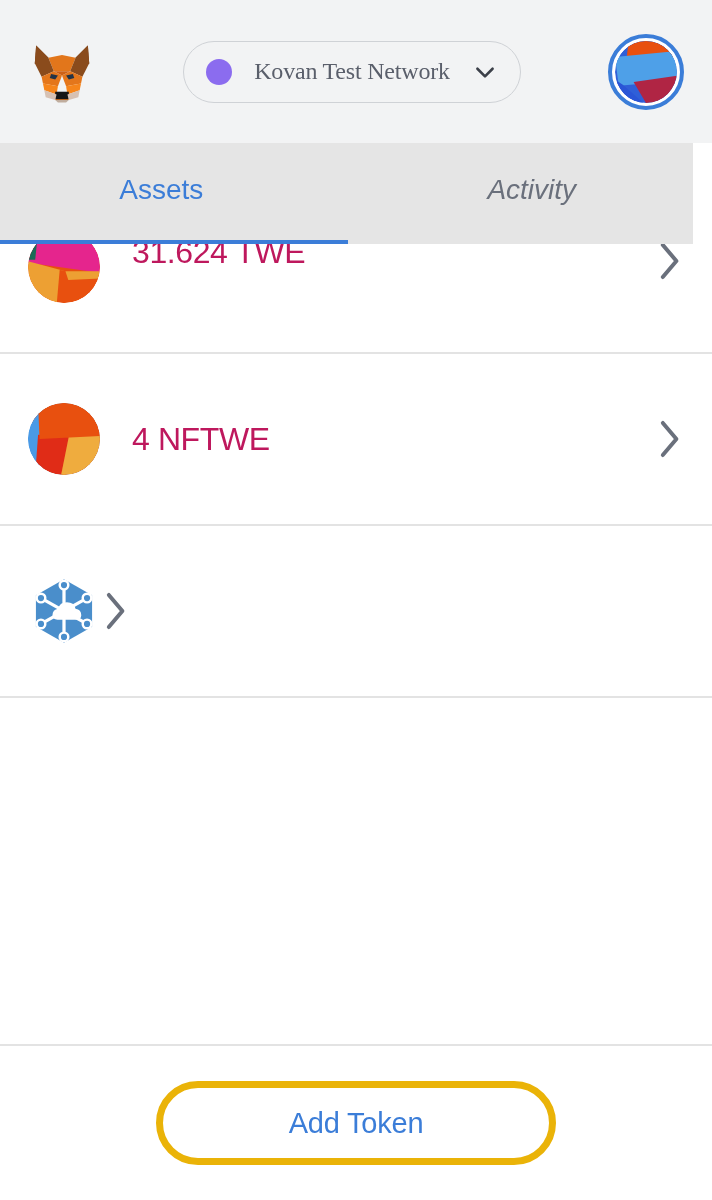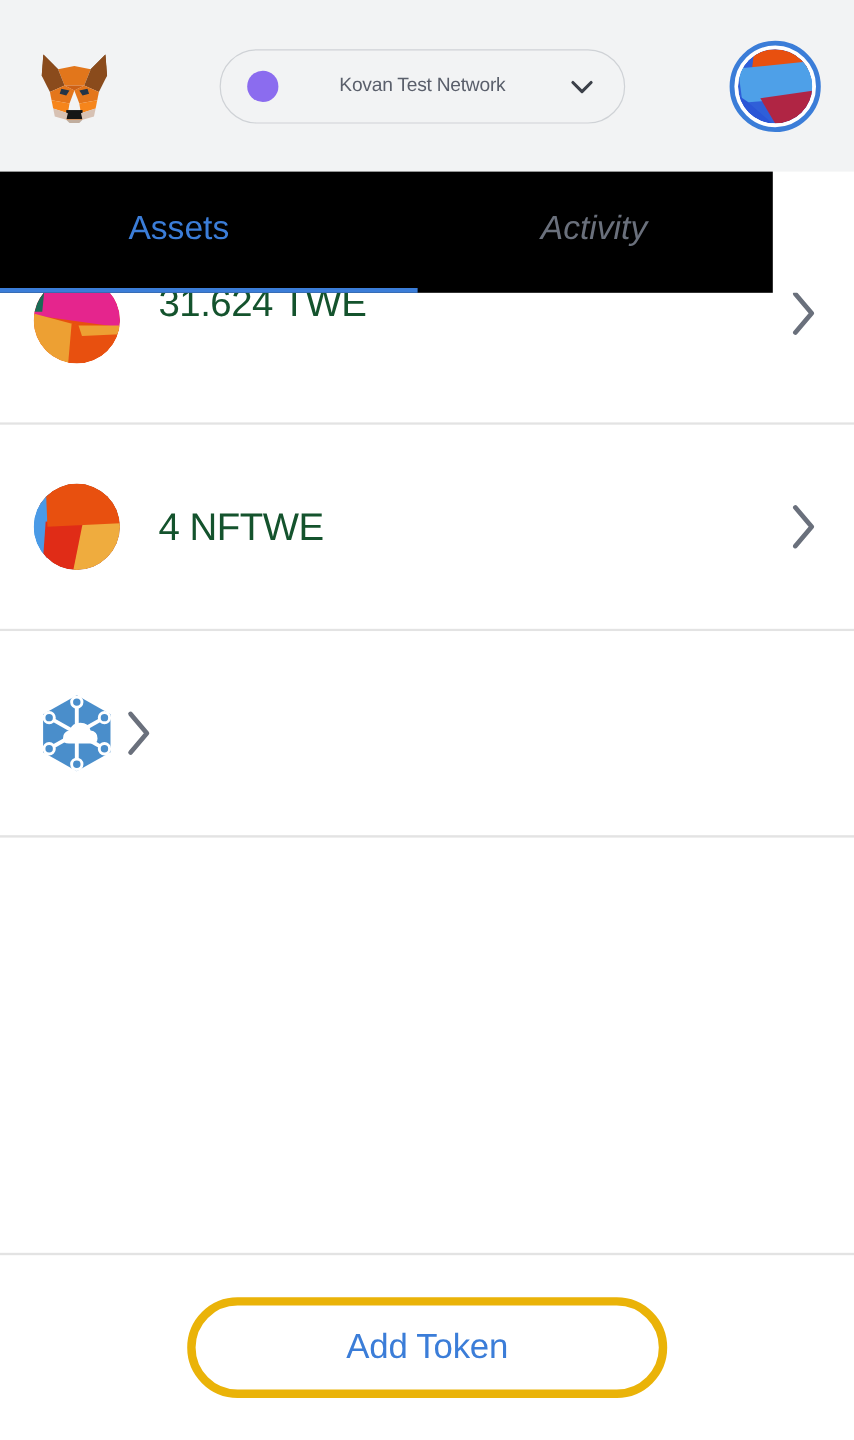--- a/index.html
+++ b/index.html
@@ -55,25 +55,26 @@
   .network-dot {
     width: 26px;
     height: 26px;
     border-radius: 50%;
     background: #8b6cef;
     flex: 0 0 auto;
   }
   .network-label {
     flex: 1 1 auto;
     text-align: center;
-    font-size: 16px;
+    font-size: 24px;
     color: #5a5f6b;
     letter-spacing: -0.2px;
     white-space: nowrap;
     padding: 0 6px;
+    font-family: Liberation Serif, serif;
   }
   .chev-down {
     flex: 0 0 auto;
     width: 26px;
     height: 26px;
     display: block;
   }
 
   .avatar-wrap {
     width: 76px;
@@ -90,23 +91,23 @@
     height: 100%;
     border-radius: 50%;
     display: block;
     overflow: hidden;
   }
 
   
   .tabs {
     position: absolute;
     top: 143px; left: 0;
-    width: 644px;
+    width: 693px;
     height: 101px;
-    background: #000000;
+    background: #e5e5e5;
     display: flex;
     z-index: 5;
     gap: 48px;
   }
   .tab {
     flex: 1 1 50%;
     display: flex;
     align-items: center;
     justify-content: center;
     font-size: 28px;
@@ -159,21 +160,21 @@
     overflow: hidden;
     display: block;
   }
   .token-row.first .token-icon {
     margin-top: -13px;
   }
   .token-label {
     flex: 1 1 auto;
     margin-left: 32px;
     font-size: 32px;
-    color: #14532d;
+    color: #be185d;
     letter-spacing: -0.4px;
     white-space: nowrap;
   }
   .token-row.first .token-label {
     margin-top: -10px;
   }
   .chev-right {
     flex: 0 0 auto;
     width: 30px;
     height: 42px;

